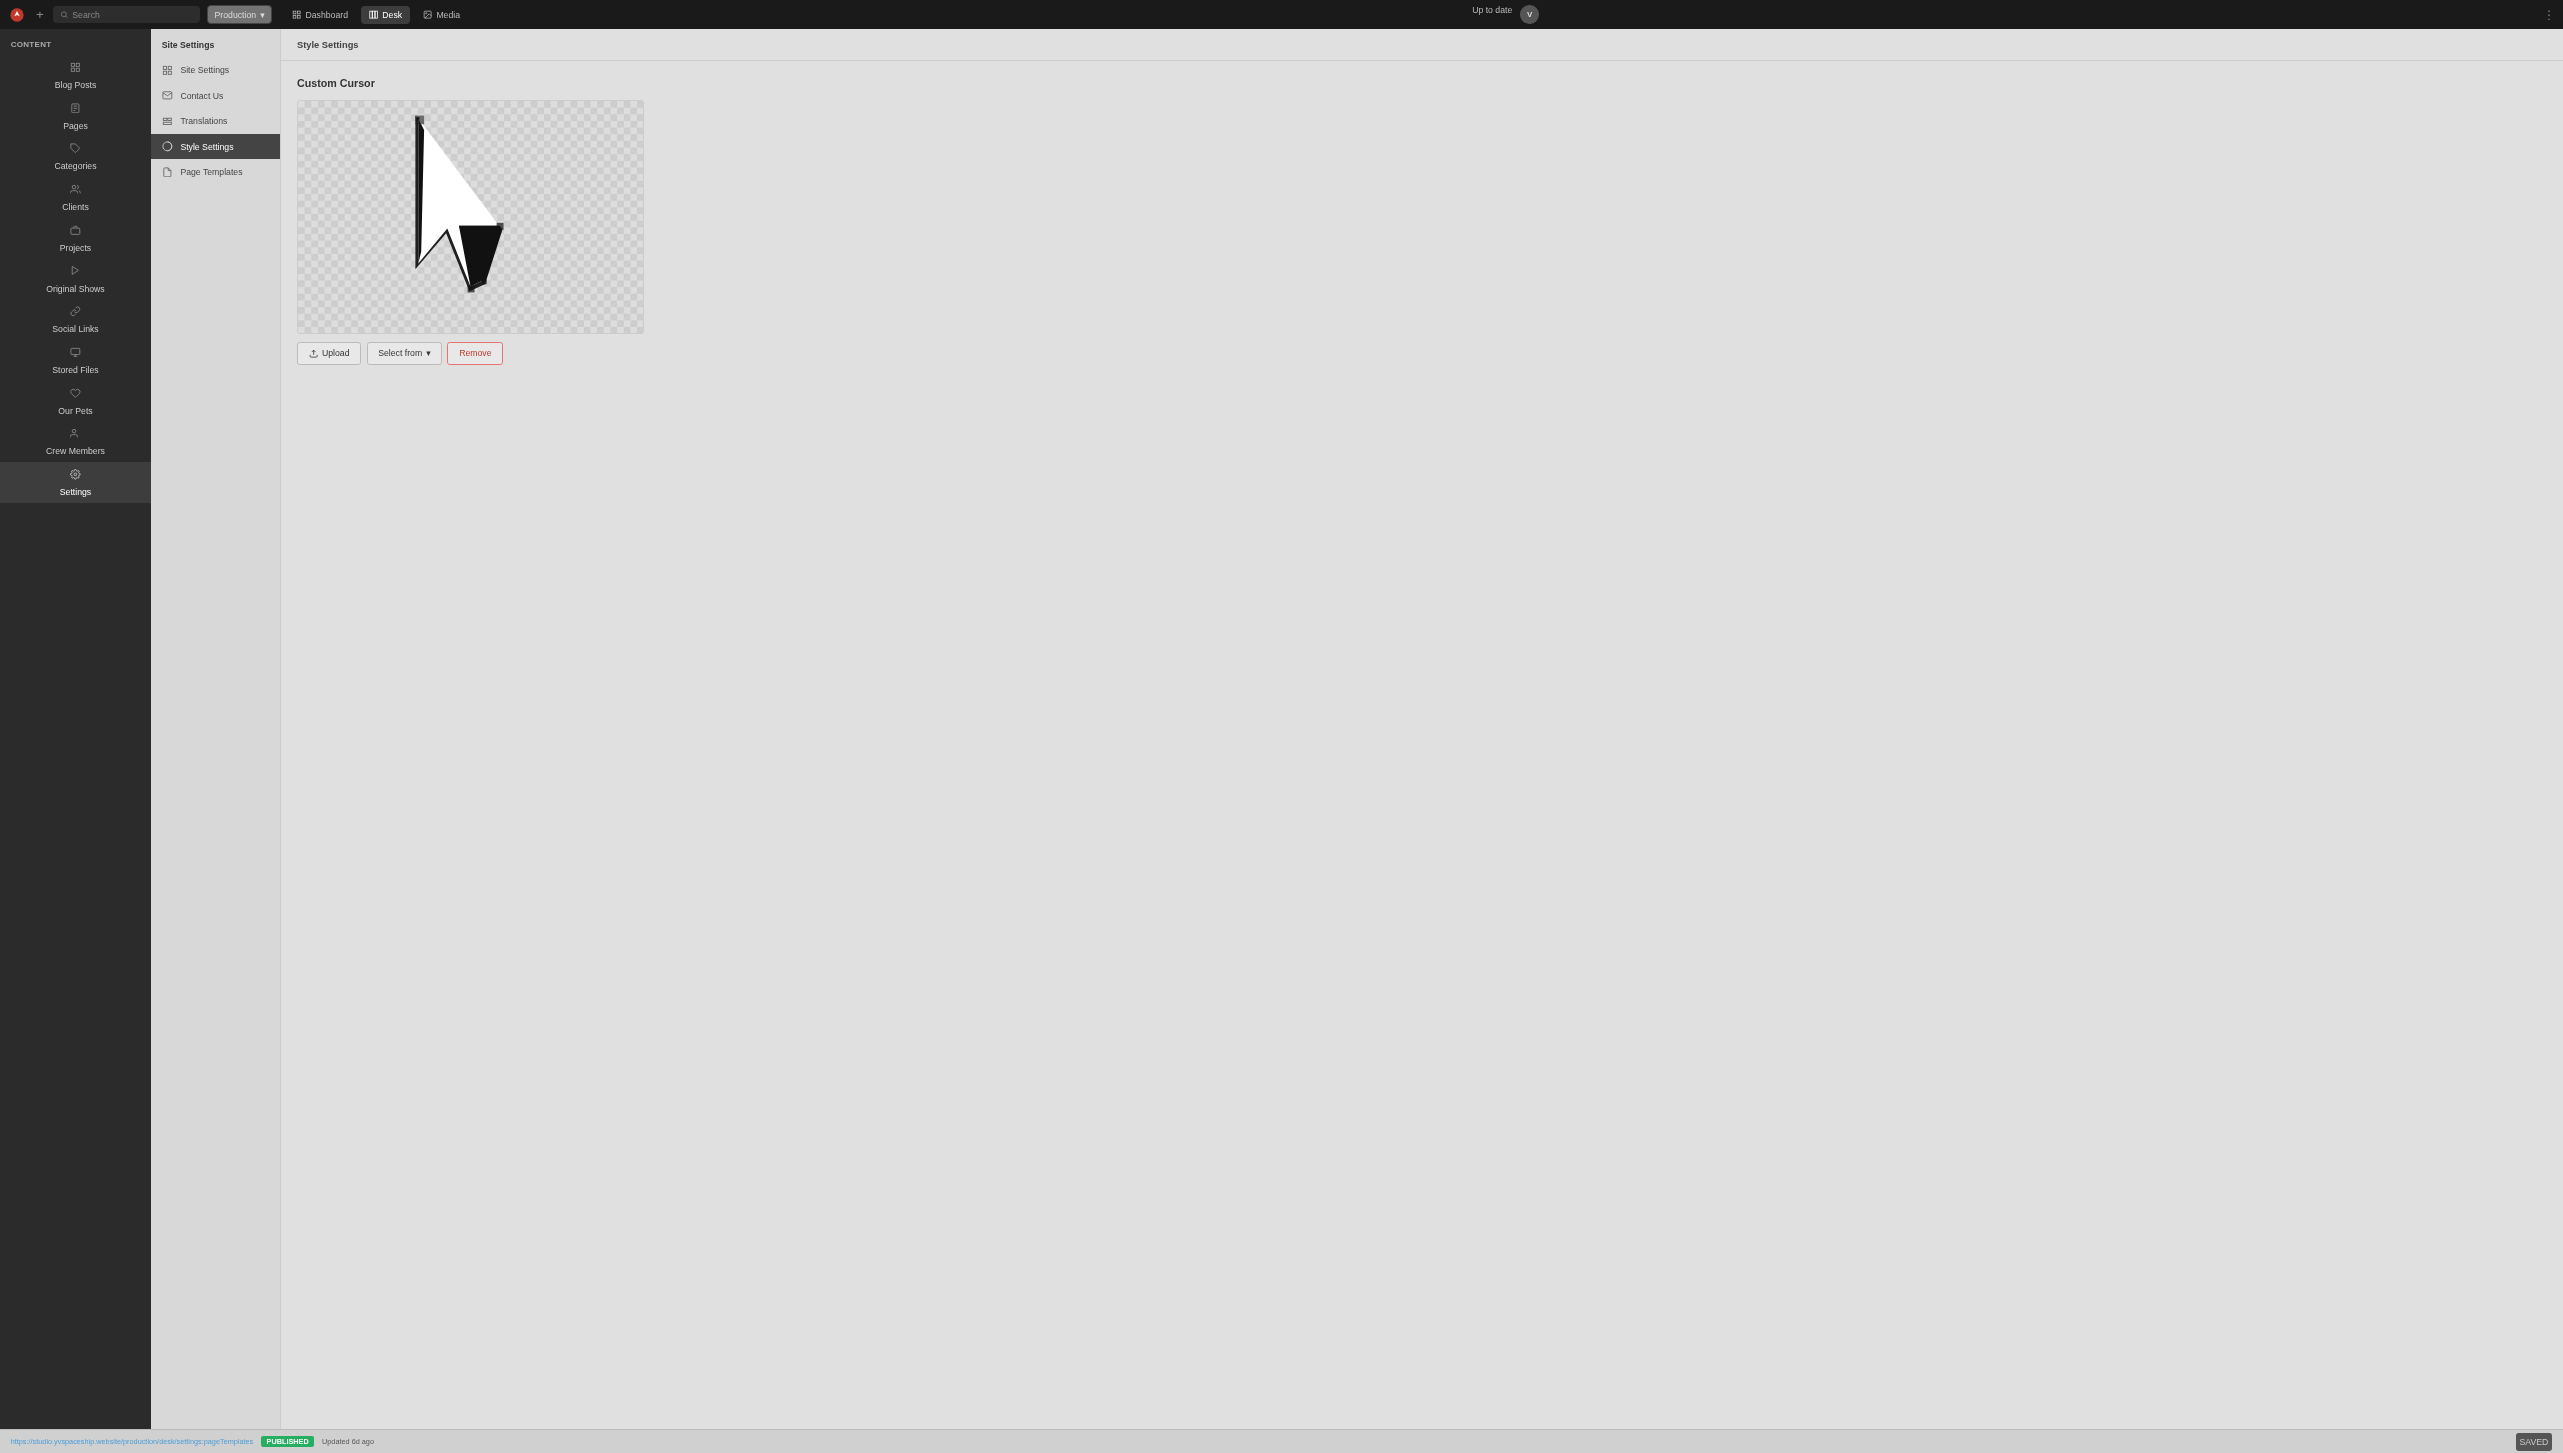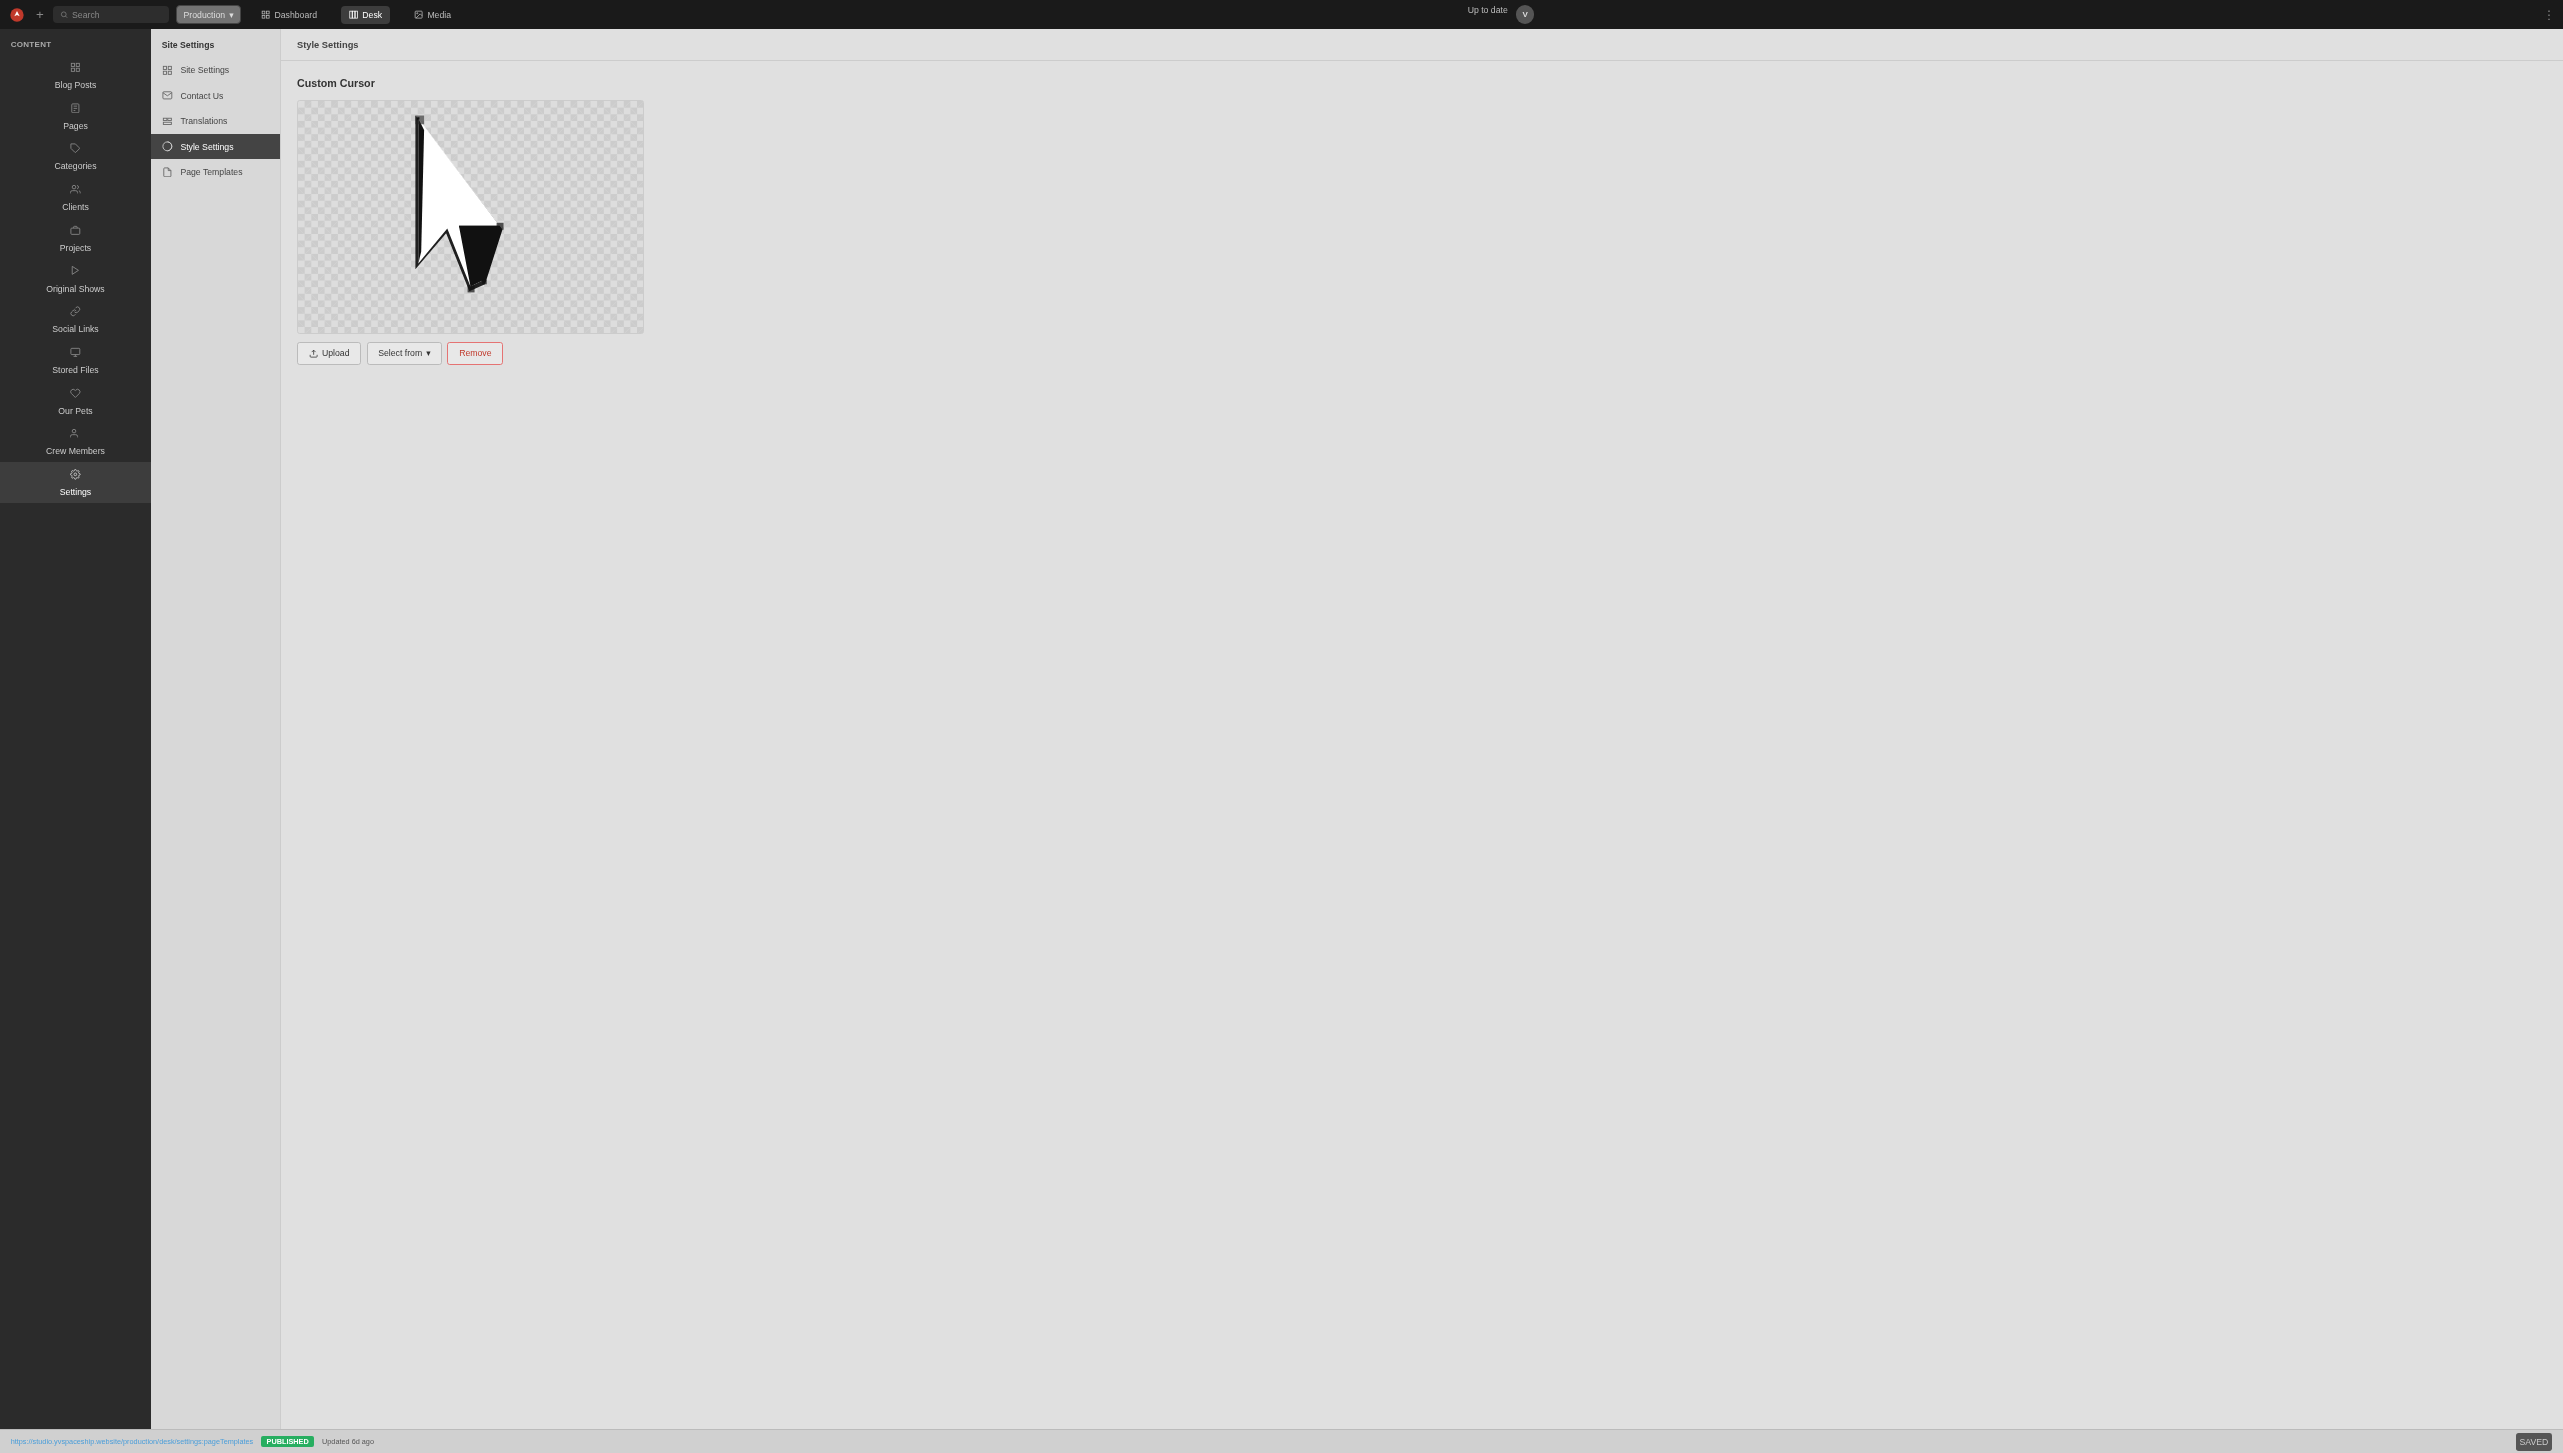--- a/index.html
+++ b/index.html
@@ -42,21 +42,21 @@
       align-items: center;
       padding: 2.7px;
     }
     .topbar-search {
       display: flex;
       align-items: center;
       background: #2d2d2d;
       border-radius: 4px;
       padding: 3.3px 6.7px;
       gap: 4px;
-      width: 116px;
+      width: 147px;
     }
     .topbar-search input {
       background: none;
       border: none;
       outline: none;
       color: #ccc;
       font-size: 8.7px;
       width: 100%;
     }
     .topbar-search input::placeholder { color: #888; }
@@ -68,21 +68,21 @@
       border-radius: 4px;
       padding: 3.3px 6.7px;
       gap: 4px;
       color: #ddd;
       font-size: 8.7px;
       cursor: pointer;
     }
     .topbar-nav {
       display: flex;
       align-items: center;
-      gap: 16px;
+      gap: 5px;
       margin-left: 5.3px;
     }
     .topbar-nav-item {
       display: flex;
       align-items: center;
       gap: 4px;
       padding: 4px 8px;
       border-radius: 4px;
       color: #bbb;
       font-size: 8.7px;

